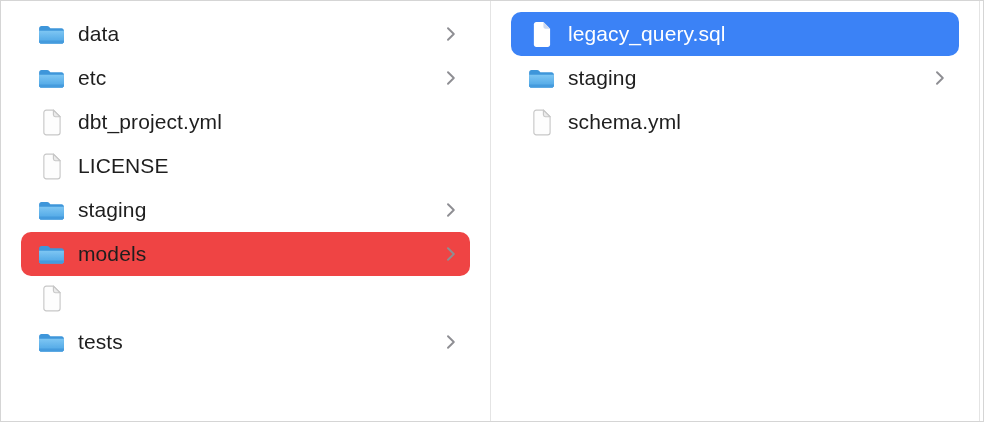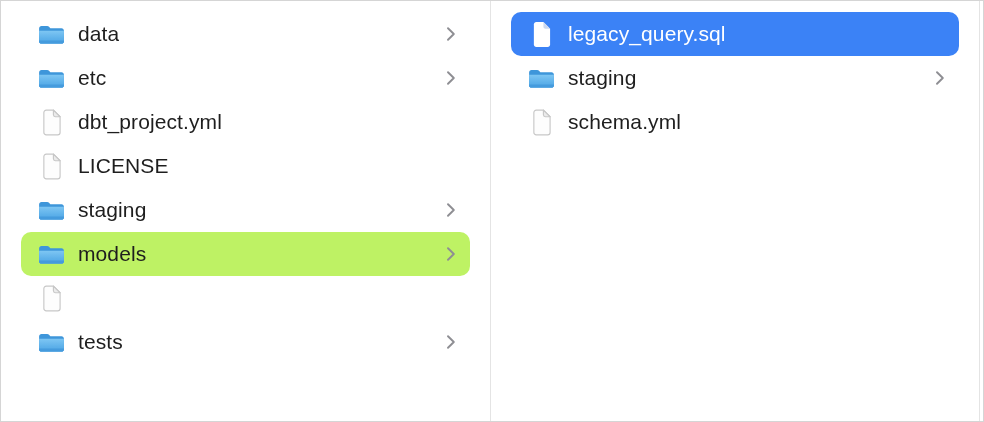--- a/index.html
+++ b/index.html
@@ -33,21 +33,21 @@
   .row {
     height: 44px;
     margin: 0 20px;
     border-radius: 10px;
     display: flex;
     align-items: center;
     padding: 0 14px 0 16px;
     color: #1e1e1e;
   }
   .row.selected-primary   { background: #3b82f6; color: #ffffff; }
-  .row.selected-secondary { background: #bef264; }
+  .row.selected-secondary { background: #ef4444; }
 
   .icon {
     width: 28px; height: 30px;
     display: flex; align-items: center; justify-content: center;
     flex: 0 0 28px;
   }
   .label {
     margin-left: 13px;
     font-size: 21px;
     letter-spacing: 0.1px;

